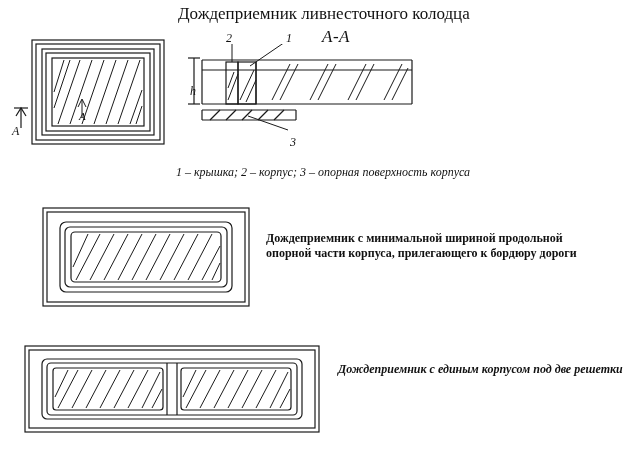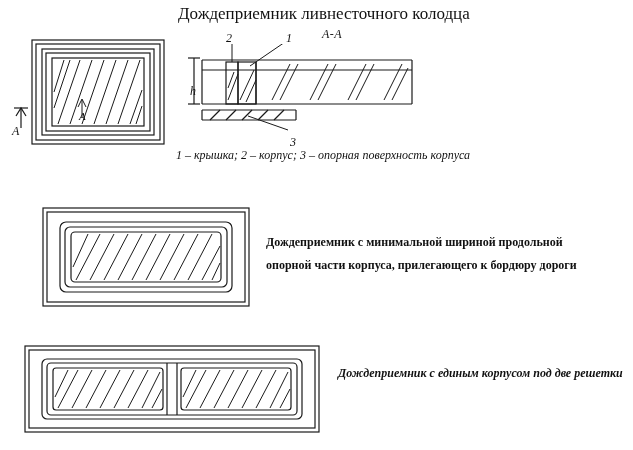--- a/index.html
+++ b/index.html
@@ -21,47 +21,47 @@
     left: 178px;
     top: 4px;
     width: 280px;
     font-size: 17px;
     text-align: left;
     white-space: nowrap;
   }
   .label-aa {
     left: 322px;
     top: 27px;
-    font-size: 12px;
+    font-size: 17px;
     font-style: italic;
     letter-spacing: 0.5px;
   }
   .num-lbl {
     font-size: 12px;
     font-style: italic;
   }
   .n2 { left: 226px; top: 31px; }
   .n1 { left: 286px; top: 31px; }
   .n3 { left: 290px; top: 135px; }
   .nh { left: 190px; top: 84px; font-size: 12px; font-style: italic; }
   .nA-left { left: 12px; top: 124px; font-size: 12px; font-style: italic; }
   .nA-inner { left: 79px; top: 110px; font-size: 11px; font-style: italic; }
 
   .legend {
     left: 176px;
-    top: 148px;
+    top: 165px;
     font-size: 12px;
     font-style: italic;
     white-space: nowrap;
   }
 
   .caption {
     font-size: 12px;
     font-weight: bold;
-    line-height: 23px;
+    line-height: 15px;
   }
   .cap2 { left: 266px; top: 231px; width: 330px; }
   .cap3 { left: 338px; top: 362px; width: 290px; font-style: italic; }
 
   svg { display: block; }
   .ink { stroke: #1a1a1a; fill: none; }
 </style>
 </head>
 <body>
 

